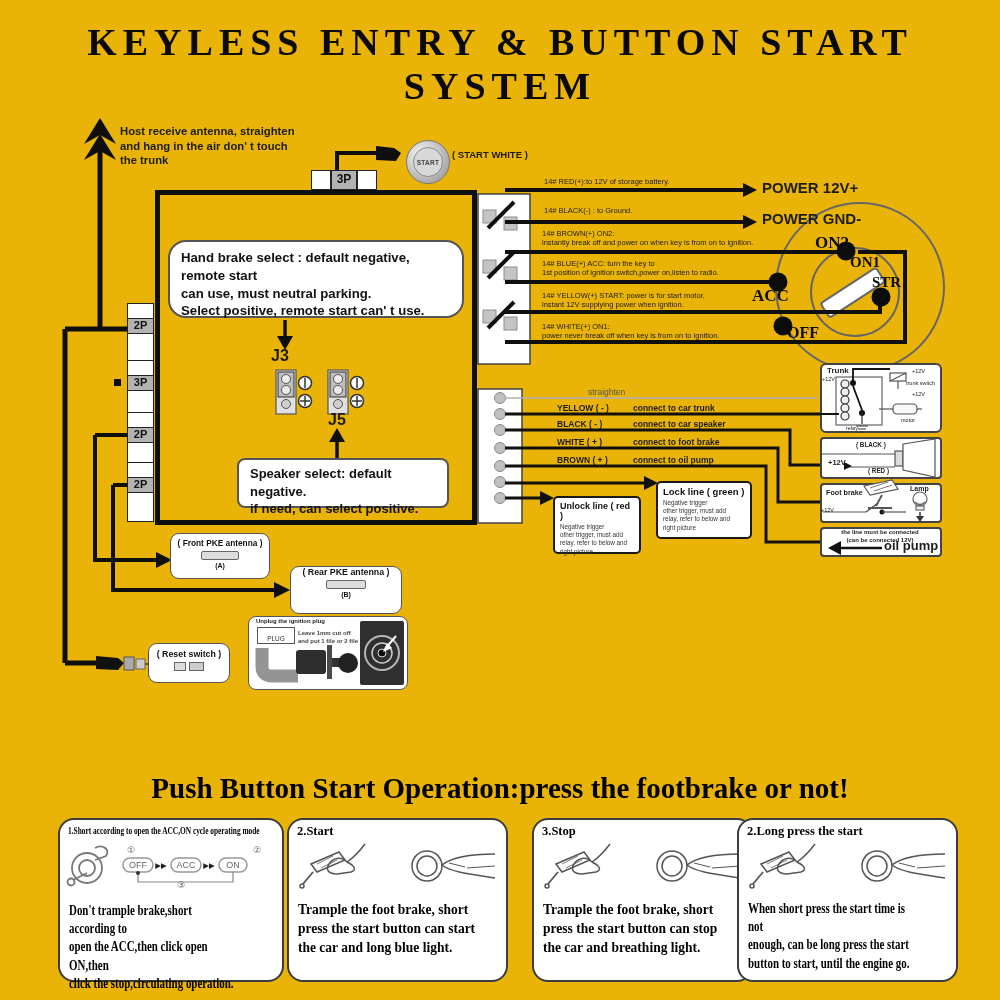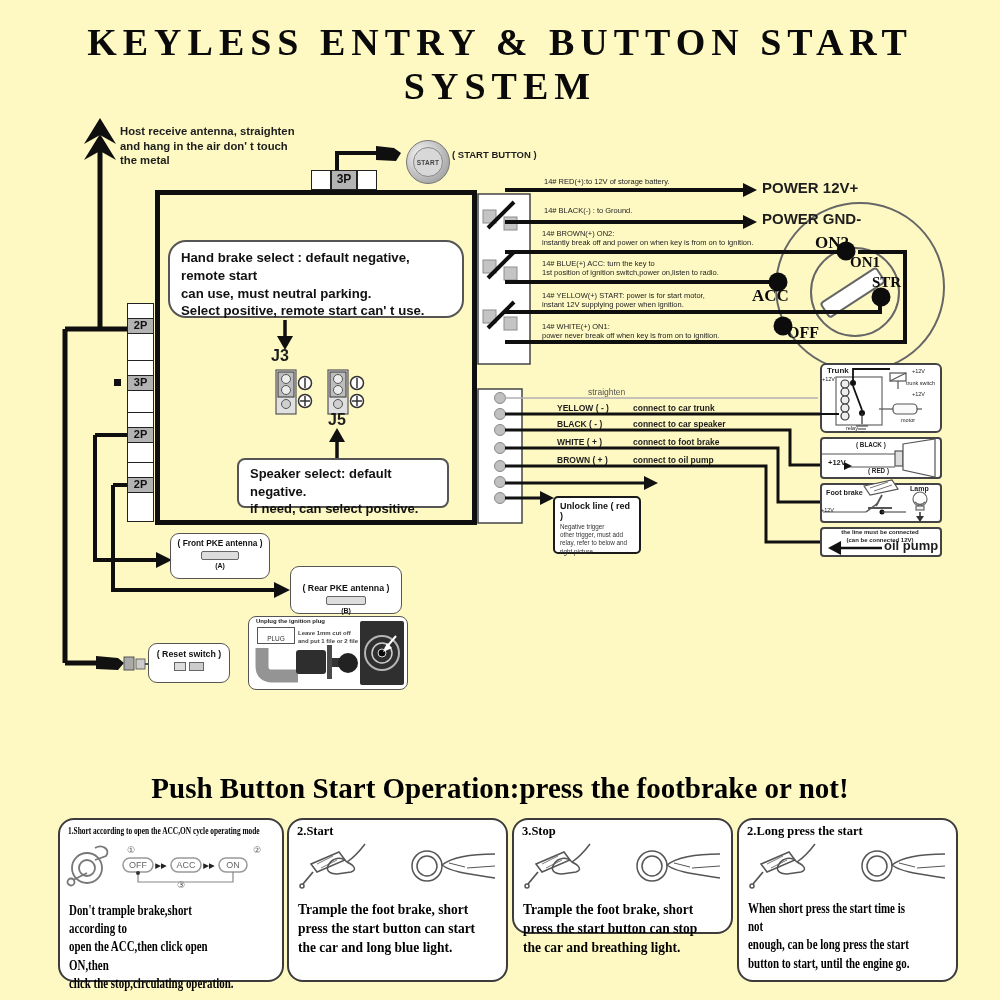--- a/index.html
+++ b/index.html
@@ -1,16 +1,16 @@
 <!DOCTYPE html>
 <html><head>
 <meta charset="utf-8">
 <style>
   html,body{margin:0;padding:0;background:#fff}
-  .page{position:relative;width:1000px;height:1000px;background:#fef9c3;overflow:hidden;font-family:"Liberation Sans",sans-serif;color:#111}
+  .page{position:relative;width:1000px;height:1000px;background:#eab308;overflow:hidden;font-family:"Liberation Sans",sans-serif;color:#111}
   .abs{position:absolute}
   .pre{white-space:pre-line}
   .sans{font-family:"Liberation Sans",sans-serif}
   .serif{font-family:"Liberation Serif",serif}
   .b{font-weight:bold}
   svg{position:absolute;left:0;top:0;pointer-events:none}
   .cell{position:absolute;left:127px;width:27px;height:30px;border:1.5px solid #222;background:#fff;box-sizing:border-box}
   .cellg{background:#b3b3b3;font:bold 11px "Liberation Sans",sans-serif;text-align:center;line-height:12px;color:#111}
   .rbox{position:absolute;border:2px solid #555;border-radius:18px;background:#fff;box-sizing:border-box}
   .dkbox{position:absolute;border:2.5px solid #1a1a1a;border-radius:5px;background:#fff;box-sizing:border-box}
@@ -155,25 +155,25 @@
   <div class="abs" style="left:155px;top:190px;width:322px;height:335px;border:5px solid #0f0f0f;box-sizing:border-box;z-index:2;background:transparent"></div>
 
   <div class="cell" style="left:311px;top:170px;width:20px;height:20px;z-index:2"></div>
   <div class="cell cellg" style="left:331px;top:170px;width:26px;height:20px;line-height:17px;font-size:12px;z-index:2">3P</div>
   <div class="cell" style="left:357px;top:170px;width:20px;height:20px;z-index:2"></div>
 
   <div class="abs" style="left:406px;top:140px;width:42px;height:42px;border-radius:50%;border:1.5px solid #777;background:radial-gradient(circle at 35% 35%, #fafafa, #bcbcbc 55%, #8f8f8f);z-index:3"></div>
   <div class="abs" style="left:413px;top:147px;width:28px;height:28px;border-radius:50%;border:1px solid #888;background:#d8d8d8;z-index:3;display:flex;align-items:center;justify-content:center">
       <span class="sans b" style="font-size:6.5px;color:#444;letter-spacing:.3px">START</span>
   </div>
-  <div class="tiny b" style="left:452px;top:149px;font-size:9.5px;z-index:4">( START BUTTON )</div>
+  <div class="tiny b" style="left:452px;top:149px;font-size:9.5px;z-index:4">( START WHITE )</div>
 
   <div class="tiny pre" style="left:120px;top:124px;font-size:11.3px;line-height:1.3;font-weight:600;z-index:4">Host receive antenna, straighten
 and hang in the air don' t touch
-the metal</div>
+the trunk</div>
 
   <div class="cell" style="top:303px;z-index:2"></div>
   <div class="cell cellg" style="top:318px;z-index:2">2P</div>
   <div class="cell" style="top:333px;z-index:2"></div>
   <div class="cell" style="top:360px;z-index:2"></div>
   <div class="cell cellg" style="top:375px;z-index:2">3P</div>
   <div class="cell" style="top:390px;z-index:2"></div>
   <div class="cell" style="top:412px;z-index:2"></div>
   <div class="cell cellg" style="top:427px;z-index:2">2P</div>
   <div class="cell" style="top:442px;z-index:2"></div>
@@ -220,33 +220,40 @@
   <div class="tiny b" style="left:557px;top:455px;font-size:8.5px;z-index:4">BROWN ( + )</div>
   <div class="tiny" style="left:633px;top:455px;font-size:8.5px;font-weight:600;z-index:4">connect to oil pump</div>
 
   <div class="dkbox" style="left:553px;top:496px;width:88px;height:58px;z-index:3;padding:3px 5px">
     <div class="sans b" style="font-size:9px">Unlock line ( red )</div>
     <div class="sans pre" style="font-size:6.3px;line-height:1.3;margin-top:2px;color:#333">Negative trigger
 other trigger, must add
 relay, refer to below and
 right picture</div>
   </div>
+  <div class="dkbox" style="left:656px;top:481px;width:96px;height:58px;z-index:3;padding:3px 5px">
+    <div class="sans b" style="font-size:9.5px">Lock line ( green )</div>
+    <div class="sans pre" style="font-size:6.3px;line-height:1.3;margin-top:2px;color:#333">Negative trigger
+other trigger, must add
+relay, refer to below and
+right picture</div>
+  </div>
 
   <div class="rbox" style="left:820px;top:363px;width:122px;height:70px;border-radius:6px;border-color:#444;z-index:3"></div>
   <div class="rbox" style="left:820px;top:437px;width:122px;height:42px;border-radius:4px;border-color:#444;z-index:3"></div>
   <div class="rbox" style="left:820px;top:483px;width:122px;height:40px;border-radius:4px;border-color:#444;z-index:3"></div>
   <div class="rbox" style="left:820px;top:527px;width:122px;height:30px;border-radius:4px;border-color:#444;z-index:3"></div>
 
   <div class="rbox" style="left:170px;top:533px;width:100px;height:46px;border-radius:9px;border-width:1.5px;z-index:3;text-align:center">
     <div class="sans" style="font-size:8.3px;font-weight:600;margin-top:4px">( Front PKE antenna )</div>
     <div style="width:36px;height:7px;background:#ddd;border:1px solid #666;border-radius:2px;margin:3px auto 0"></div>
     <div class="sans" style="font-size:7px;font-weight:600;margin-top:2px">(A)</div>
   </div>
   <div class="rbox" style="left:290px;top:566px;width:112px;height:48px;border-radius:9px;border-width:1.5px;z-index:3;text-align:center">
-    <div class="sans" style="font-size:8.8px;font-weight:600;margin-top:16px">( Rear PKE antenna )</div>
+    <div class="sans" style="font-size:8.8px;font-weight:600;margin-top:0">( Rear PKE antenna )</div>
     <div style="width:38px;height:7px;background:#ddd;border:1px solid #666;border-radius:2px;margin:3px auto 0"></div>
     <div class="sans" style="font-size:7px;font-weight:600;margin-top:2px">(B)</div>
   </div>
 
   <div class="rbox" style="left:148px;top:643px;width:82px;height:40px;border-radius:9px;border-width:1.5px;z-index:3;text-align:center">
     <div class="sans" style="font-size:8.8px;font-weight:600;margin-top:5px">( Reset switch )</div>
     <div style="display:flex;justify-content:center;gap:3px;margin-top:3px">
       <div style="width:10px;height:7px;background:#ddd;border:1px solid #666"></div>
       <div style="width:13px;height:7px;background:#ccc;border:1px solid #666"></div>
     </div>
@@ -404,21 +411,21 @@
   <div class="panel" style="left:287px;top:818px;width:221px;height:164px;z-index:3">
     <div class="ptitle" style="font-size:12.5px">2.Start</div>
     <svg width="200" height="54" style="left:10px;top:21px">
         <use href="#pedalpress"></use>
       </svg>
     <div class="ptext" style="top:80px;font-size:15px;line-height:1.28;transform:scaleX(.9)">Trample the foot brake, short
 press the start button can start
 the car and long blue light.</div>
   </div>
 
-  <div class="panel" style="left:512px;top:818px;width:221px;height:116px;z-index:3">
+  <div class="panel" style="left:532px;top:818px;width:221px;height:164px;z-index:3">
     <div class="ptitle" style="font-size:12.5px">3.Stop</div>
     <svg width="200" height="54" style="left:10px;top:21px">
         <use href="#pedalpress"></use>
       </svg>
     <div class="ptext" style="top:80px;font-size:15px;line-height:1.28;transform:scaleX(.9)">Trample the foot brake, short
 press the start button can stop
 the car and breathing light.</div>
   </div>
 
   <div class="panel" style="left:737px;top:818px;width:221px;height:164px;z-index:3">

